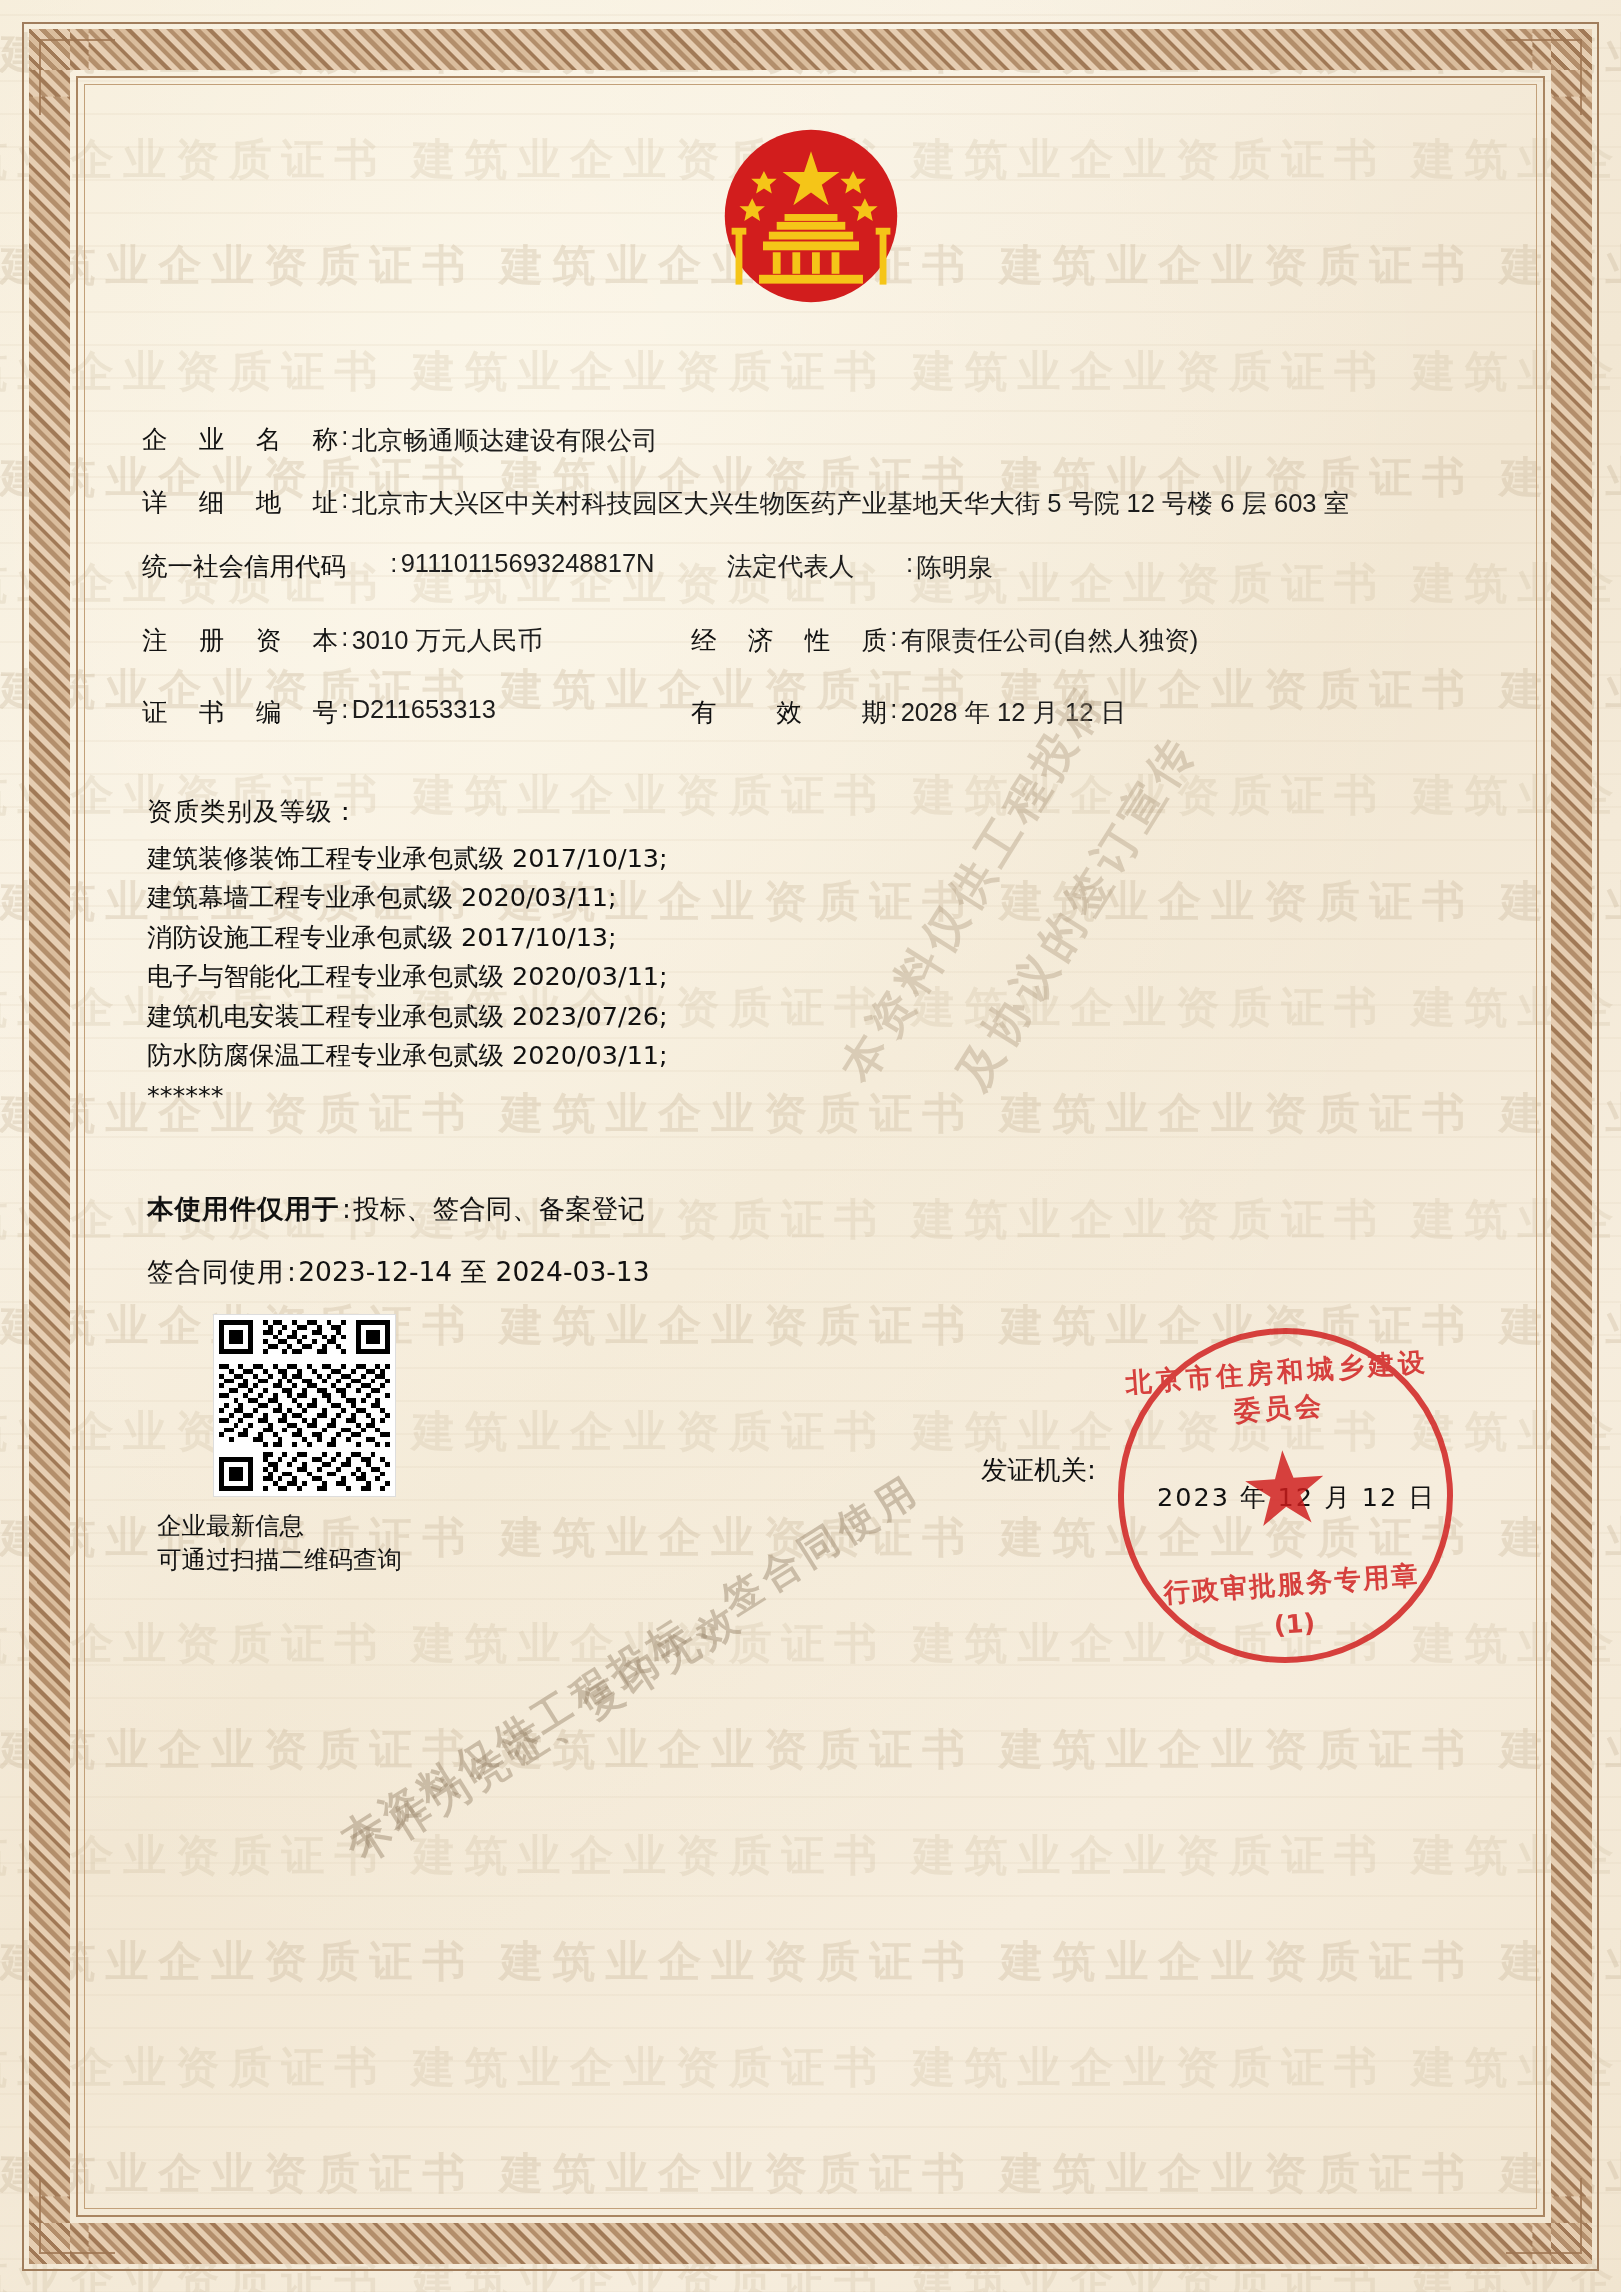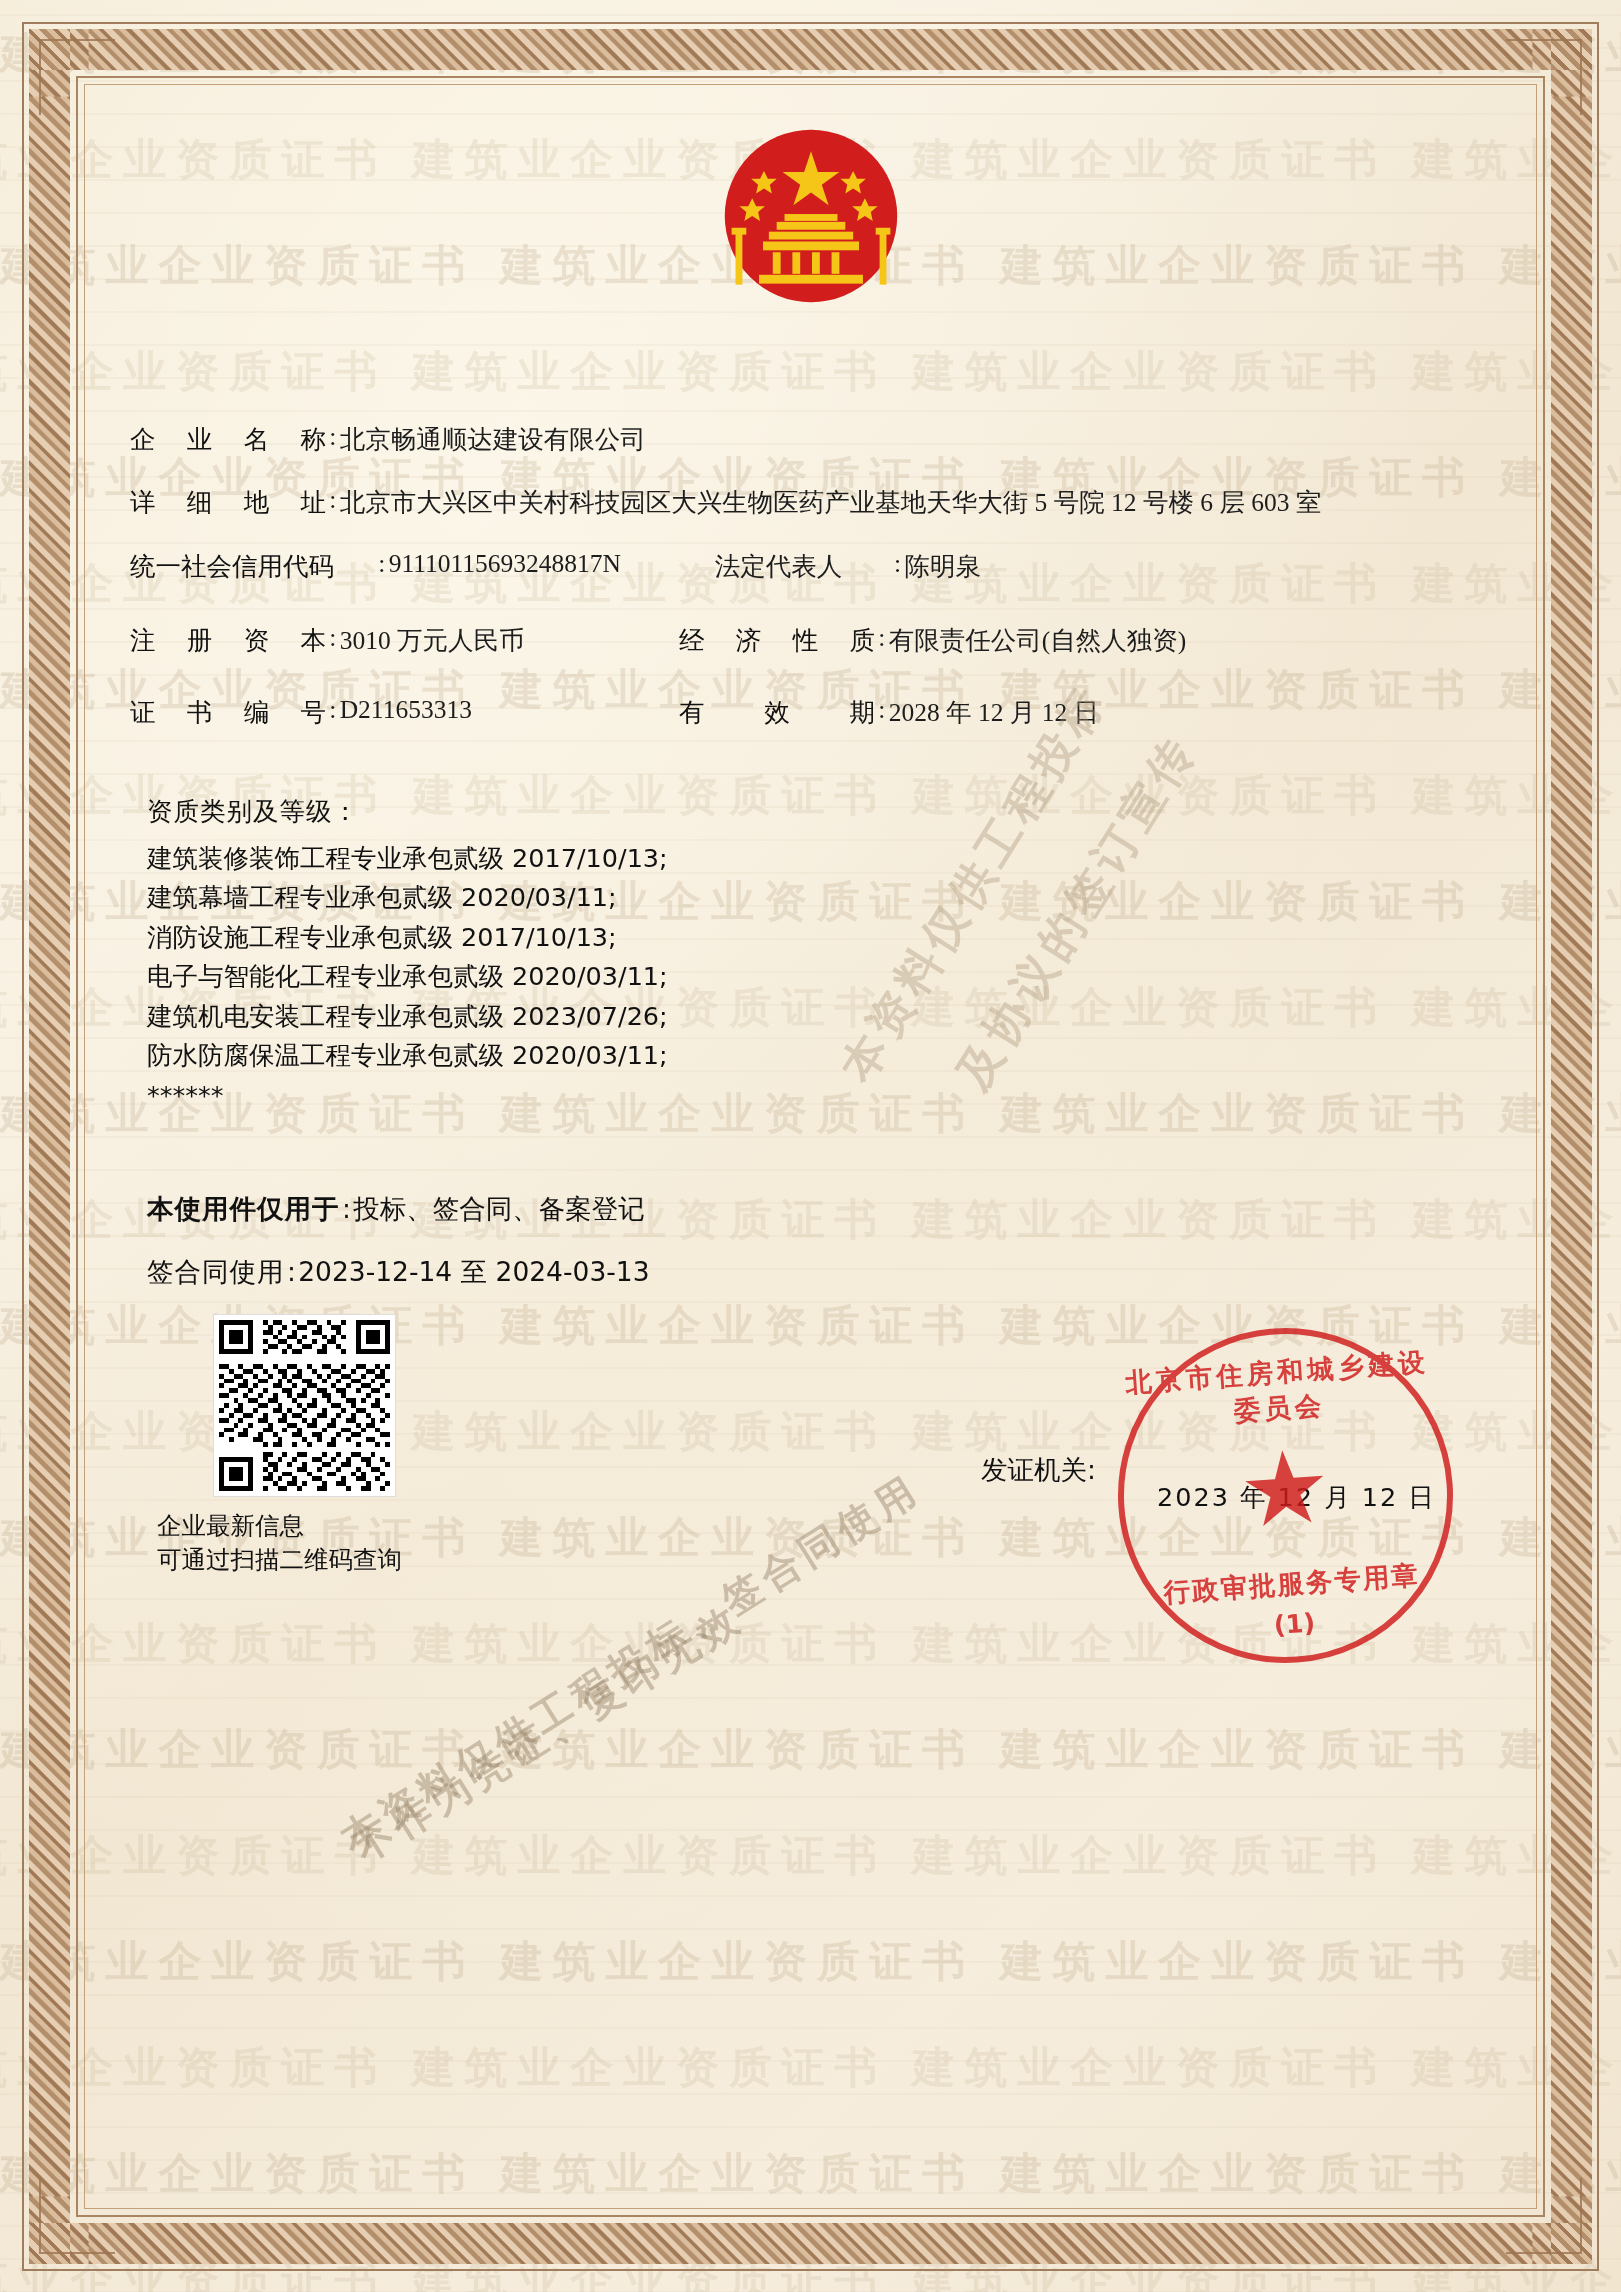--- a/index.html
+++ b/index.html
@@ -139,25 +139,25 @@
     letter-spacing: 17.6px;
     font-weight: bold;
     color: #8a6a2f;
     text-shadow: 1px 1px 0 rgba(120,90,40,0.35);
     font-family: "DejaVu Sans", "Liberation Sans", sans-serif;
   }
 
   .fields {
     position: absolute;
     top: 314px;
-    left: 12px;
+    left: 24px;
     right: 9.8px;
     font-size: 25.5px;
     color: #1d1d1d;
-    font-family: Liberation Serif, serif;
+    font-family: Liberation Sans, sans-serif;
   }
   .row {
     display: flex;
     align-items: flex-start;
     margin-bottom: 26.5px;
   }
   .lbl {
     width: 196px;
     flex: 0 0 196px;
     text-align: justify;

